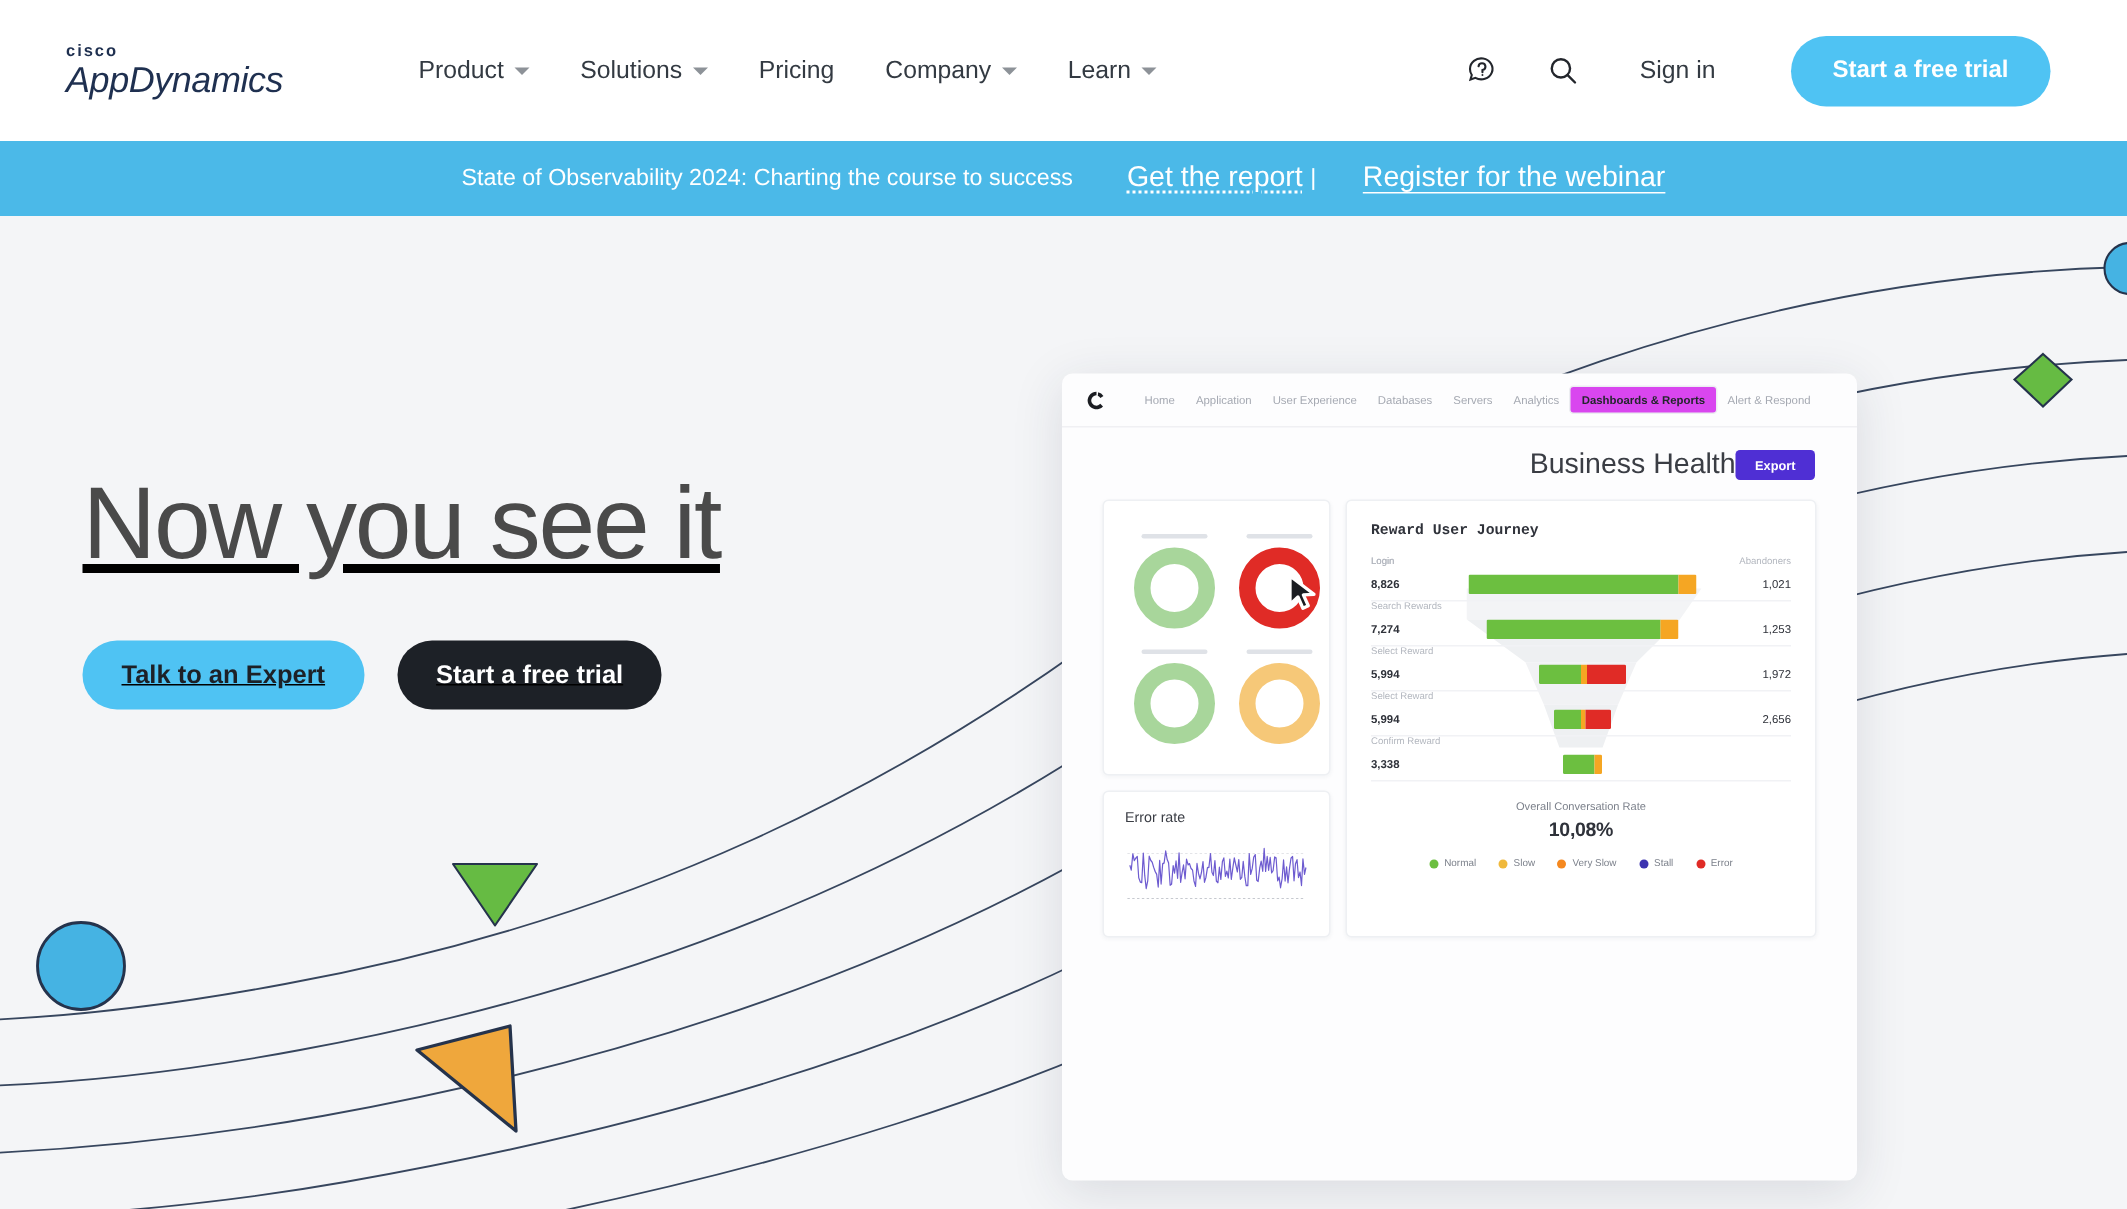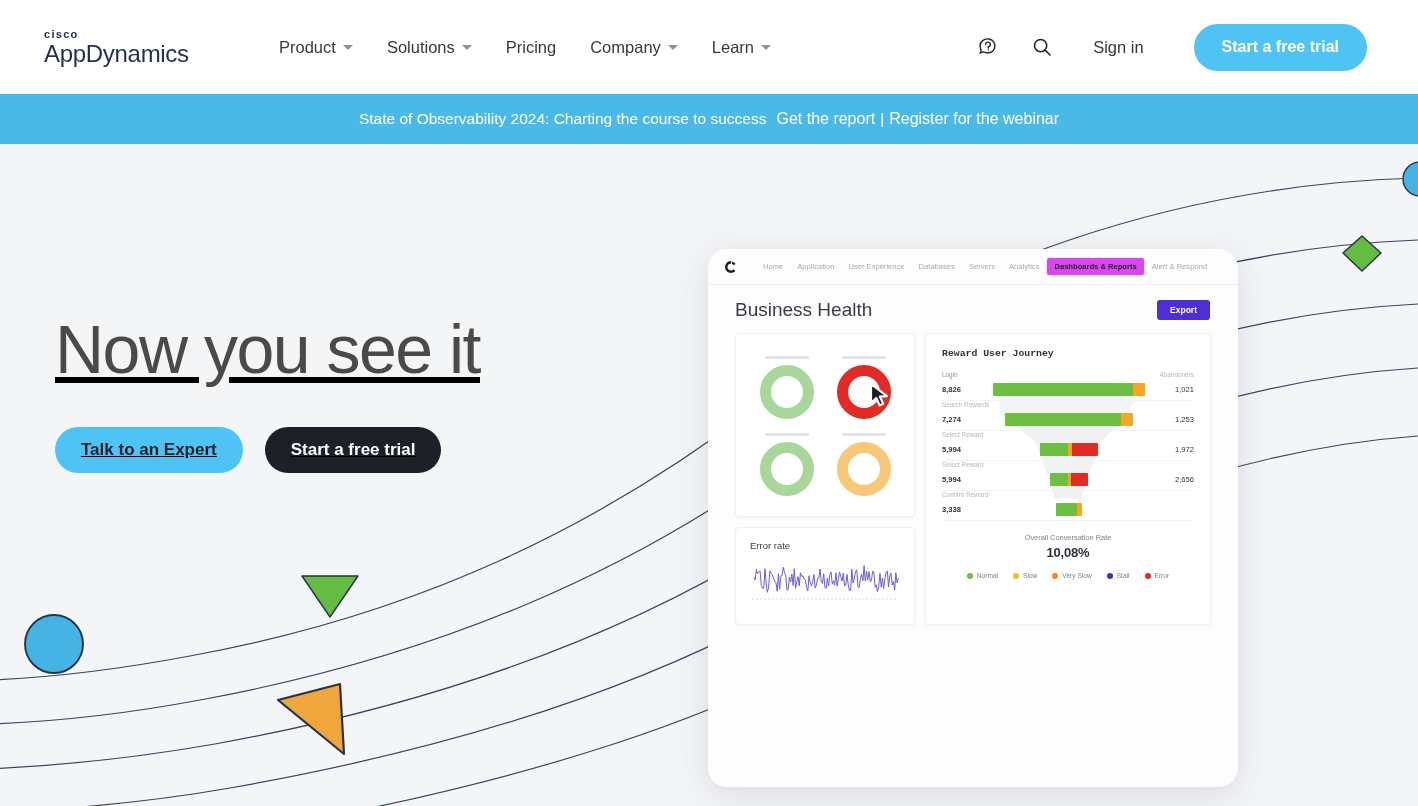--- a/index.html
+++ b/index.html
@@ -23,20 +23,21 @@
   .logo-cisco {
     display: block;
     font-size: 11px; letter-spacing: 1.3px;
     color: #1f3050; font-weight: 700;
     margin-bottom: 2px;
   }
   .logo-app {
     display: block;
     font-size: 24px; color: #1f3050;
     letter-spacing: -0.3px;
+    font-style: italic;
   }
 
   .nav { display: flex; align-items: center; margin-left: 85px; gap: 34px; }
   .nav-item {
     display: flex; align-items: center; gap: 7px;
     font-size: 16.5px; color: #333a42;
     cursor: pointer; white-space: nowrap;
   }
   .caret {
     width: 0; height: 0;
@@ -74,23 +75,23 @@
     position: absolute; top: 94px; left: 0;
     width: 1418px; height: 50px;
     background: #4bb9e8;
     display: flex; align-items: center; justify-content: center;
     z-index: 35;
   }
   .banner-text {
     font-size: 15.5px; color: #ffffff; margin-right: 10px;
   }
   .banner-link {
-    font-size: 16px; color: #ffffff;
-    text-underline-offset: 4px;
-    cursor: pointer; white-space: nowrap;
+    font-size: 19px; color: #ffffff;
+    text-decoration: underline; text-underline-offset: 4px;
+    cursor: pointer; white-space: nowrap; margin-left: 26px;
   }
   .banner-link.dotted { text-decoration-style: dotted; }
   .banner-sep { color: #ffffff; font-size: 15.5px; padding: 0 5px; }
 
   
   .hero {
     position: absolute; top: 144px; left: 0;
     width: 1418px; height: 662px;
     background: #f4f5f7;
     overflow: hidden;
@@ -123,53 +124,53 @@
     border: none; border-radius: 26px;
     padding: 0 26px; height: 46px;
     cursor: pointer; white-space: nowrap;
   }
 
   
   .dash {
     position: absolute; left: 708px; top: 105px;
     width: 530px; height: 538px;
     background: #fdfdfe;
-    border-radius: 19px;
+    border-radius: 7px;
     box-shadow: 0 7px 34px rgba(40,50,70,0.13);
     z-index: 12; overflow: hidden;
   }
   .dash-nav {
     height: 36px; display: flex; align-items: center;
     padding-left: 16px; gap: 0;
     border-bottom: 1px solid #f0f0f3;
   }
   .dash-logo { width: 14px; height: 14px; margin-right: 18px; flex: none; }
   .dash-nav-item {
     font-size: 7.6px; color: #a5a9b2;
     padding: 4px 7px; border-radius: 3px;
     cursor: pointer; white-space: nowrap;
   }
   .dash-nav-item.active {
     color: #23262c; font-weight: 700;
     background: #d946ef;
     border: 1px solid #eceef1;
   }
   .dash-head {
-    display: flex; align-items: center; justify-content: space-between;
+    display: flex; align-items: center; justify-content: flex-end;
     padding: 14px 28px 12px 27px;
   }
   .dash-title { font-size: 19px; color: #3a3d44; font-weight: 400; }
   .btn-export {
     background: #4f2fd4; color: #ffffff;
     font-size: 8.5px; font-weight: 600;
     border: none; border-radius: 3px;
     padding: 5px 13px; cursor: pointer;
   }
   .dash-body { display: flex; gap: 10px; padding: 0 27px 18px 27px; }
-  .col-left { width: 180px; display: flex; flex-direction: column; gap: 10px; }
+  .col-left { width: 152px; display: flex; flex-direction: column; gap: 10px; }
   .card {
     background: #ffffff; border: 1px solid #eef0f3;
     border-radius: 4px; box-shadow: 0 1px 3px rgba(40,50,70,0.05);
   }
   .card-gauges { height: 184px; padding: 22px 20px; }
   .gauge-grid {
     display: grid; grid-template-columns: 1fr 1fr;
     gap: 14px 16px; place-items: center;
   }
   .gauge-cell { display: flex; flex-direction: column; align-items: center; gap: 6px; }

